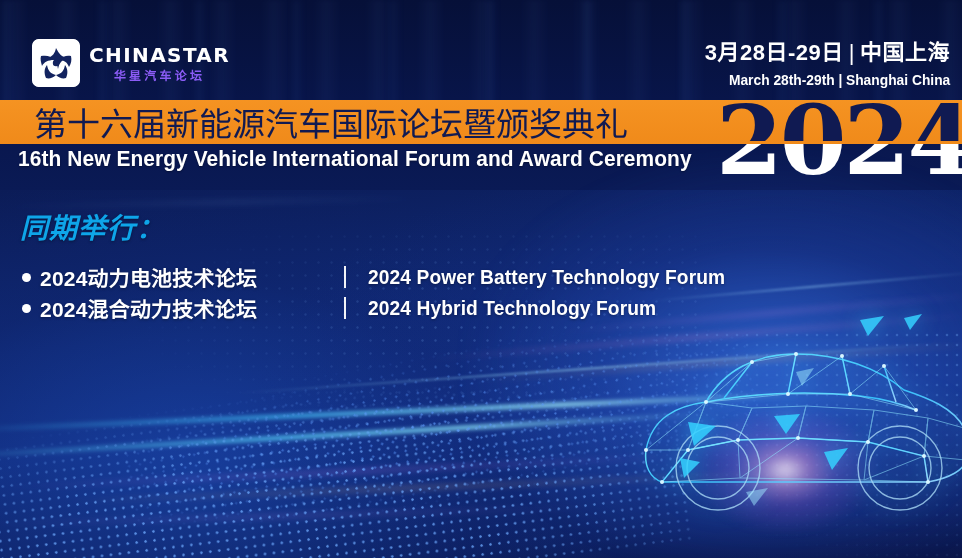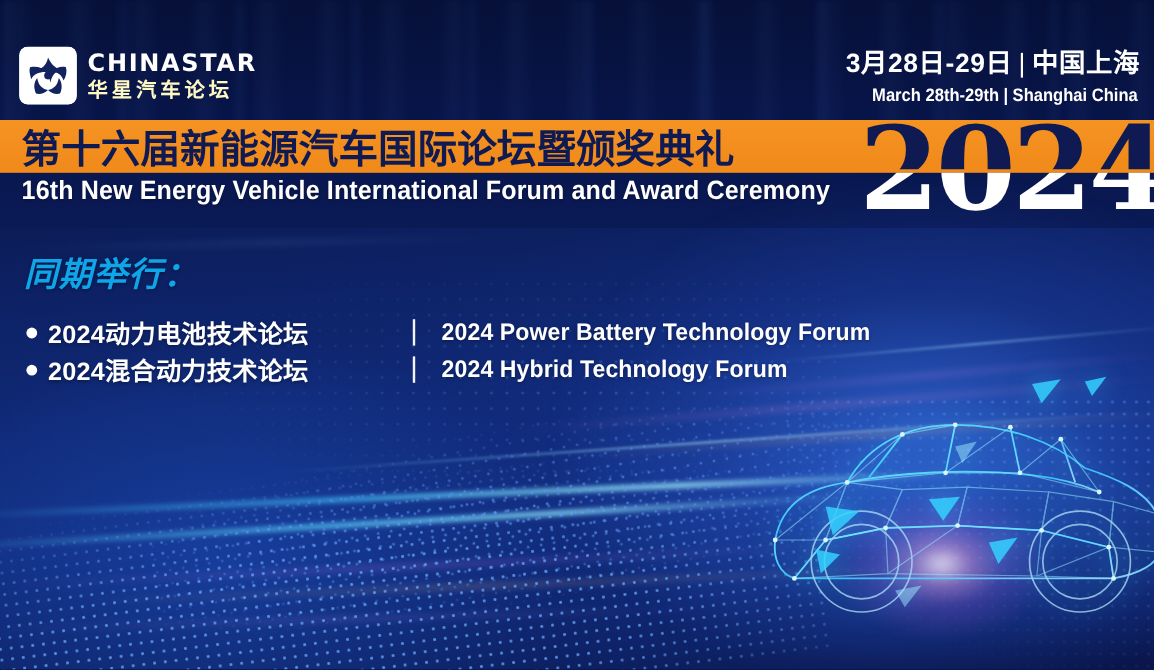--- a/index.html
+++ b/index.html
@@ -127,57 +127,58 @@
     position: absolute;
     right: -6px; bottom: 18px;
     width: 340px; height: 230px;
     filter: drop-shadow(0 0 10px rgba(60,200,255,0.55));
   }
   .car-wrap svg { width: 100%; height: 100%; display: block; }
 
   
   .logo {
     position: absolute;
-    left: 16px; top: 39px;
+    left: 32px; top: 39px;
     display: flex;
     align-items: center;
     gap: 9px;
+    text-align: center;
   }
   .logo-mark {
     width: 48px; height: 48px;
     border-radius: 7px;
     background: #ffffff;
     position: relative;
     flex: 0 0 auto;
     overflow: hidden;
   }
   .logo-mark svg { position: absolute; inset: 0; width: 100%; height: 100%; }
   .logo-text { line-height: 1; }
   .logo-en {
     color: #ffffff;
     font-size: 20px;
     font-weight: bold;
     letter-spacing: 1.4px;
     font-family: "DejaVu Sans", "Liberation Sans", sans-serif;
     display: block;
   }
   .logo-cn {
-    color: #fef9c3;
-    font-size: 17px;
+    color: #8b5cf6;
+    font-size: 12px;
     font-weight: bold;
     letter-spacing: 3.2px;
     margin-top: 5px;
     display: block;
   }
 
   
   .datebox {
     position: absolute;
     right: 12px; top: 42px;
-    text-align: center;
+    text-align: right;
     line-height: 1;
   }
   .date-cn {
     color: #ffffff;
     font-size: 22px;
     font-weight: bold;
     letter-spacing: 0.5px;
     white-space: nowrap;
   }
   .date-cn .sep { font-weight: normal; padding: 0 5px; }
@@ -195,26 +196,26 @@
 
   
   .band {
     position: absolute;
     left: 0; top: 100px;
     width: 962px; height: 44px;
     background: linear-gradient(180deg, #f59322 0%, #f08a1a 100%);
   }
   .title-cn {
     position: absolute;
-    left: 18px; top: 99px;
+    left: 34px; top: 99px;
     height: 46px;
     display: flex; align-items: center;
     color: #101a52;
     font-size: 33px;
-    font-weight: bold;
+    font-weight: normal;
     letter-spacing: 0px;
     white-space: nowrap;
     font-family: "DejaVu Sans", "Liberation Sans", sans-serif;
     z-index: 4;
   }
   .title-en {
     position: absolute;
     left: 18px; top: 146px;
     color: #ffffff;
     font-size: 22px;

